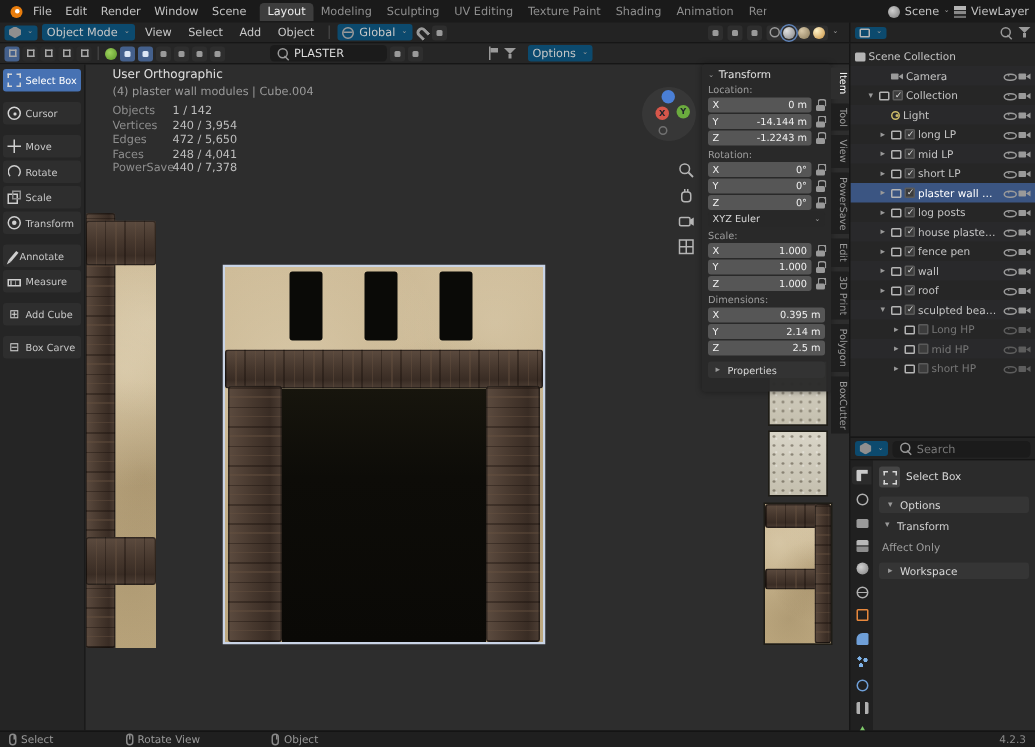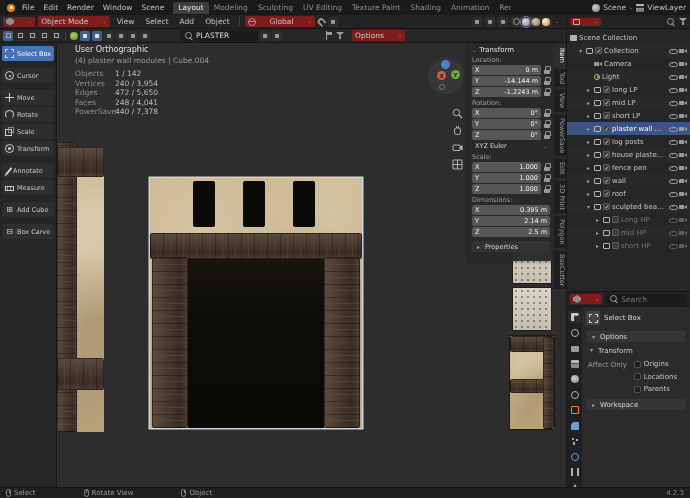--- a/index.html
+++ b/index.html
@@ -16,21 +16,21 @@
   .ws-tabs { display:flex; margin-left:4px; white-space:nowrap; overflow:hidden; max-width:338px; flex:none; }
   .ws { padding:1.5px 5px; border-radius:3px 3px 0 0; color:#8f8f8f; white-space:nowrap; }
   .ws.active { background:#3d3d3d; color:#ececec; }
   .topbar-right { margin-left:auto; display:flex; align-items:center; gap:3px; white-space:nowrap; }
   .ic-scene-sm { width:8px; height:8px; border-radius:50%; background:radial-gradient(circle at 3px 3px,#cfcfcf,#7a7a7a); flex:none; }
   .ic-layers { width:8px; height:8px; background:linear-gradient(180deg,#b5b5b5 30%,#2a2a2a 30%,#2a2a2a 45%,#8a8a8a 45%,#8a8a8a 70%,#2a2a2a 70%,#2a2a2a 80%,#6f6f6f 80%); flex:none; }
 
   
   #vp-header { position:absolute; left:0; top:15px; width:566px; height:14px; background:#232323; border-bottom:1px solid #161616; display:flex; align-items:center; gap:3px; padding:0 3px; font-size:7.5px; }
   #tool-settings { position:absolute; left:0; top:29px; width:566px; height:14px; background:#262626; border-bottom:1px solid #161616; display:flex; align-items:center; gap:2px; padding:0 3px; font-size:7.5px; }
-  .chip { display:flex; align-items:center; gap:14px; background:#7f1d1d; border-radius:2px; padding:1px 3px; white-space:nowrap; }
+  .chip { display:flex; align-items:center; gap:4px; background:#0c4a6e; border-radius:2px; padding:1px 3px; white-space:nowrap; }
   .carr { font-size:5px; color:#9a9a9a; line-height:1; }
   .ic-ed { width:8px; height:8px; background:#8f8f8f; border-radius:1px; clip-path:polygon(0 30%,50% 0,100% 30%,100% 70%,50% 100%,0 70%); }
   .ic-globe { width:8px; height:8px; border:1px solid #9a9a9a; border-radius:50%; position:relative; }
   .ic-globe::after { content:""; position:absolute; left:0; top:2.5px; width:6px; height:1px; background:#9a9a9a; }
   .ic-magnet { width:7px; height:8px; border:2px solid #9a9a9a; border-top:none; border-radius:0 0 5px 5px; transform:rotate(135deg); }
   .tgl { width:10px; height:10px; border-radius:2px; background:#2e2e2e; display:flex; align-items:center; justify-content:center; flex:none; }
   .tgl::after { content:""; width:4px; height:4px; background:#9a9a9a; border-radius:1px; }
   .tgl.blue { background:#44608c; }
   .tgl.blue::after { background:#dce6f5; }
   .msq { width:10px; height:10px; background:#2a2a2a; border-radius:2px; position:relative; flex:none; }
@@ -521,32 +521,32 @@
     </span>
   <span class="push"></span>
   <span class="ic-mag"></span>
   <span class="ic-funnel"></span>
 </div>
 <div id="outliner">
   <div class="orow d0">
       <span class="ic-scol"></span>
       <span class="olabel">Scene Collection</span>
     </div>
+  <div class="orow d2">
+      <span class="arr"></span>
+      <span class="ic-cam"></span>
+      <span class="olabel">Camera</span>
+      <span class="ic-eye push"></span>
+      <span class="ic-cam"></span>
+    </div>
   <div class="orow d1">
       <span class="arr">▾</span>
       <span class="ic-coll"></span>
       <span class="ic-chk on"></span>
       <span class="olabel">Collection</span>
-      <span class="ic-eye push"></span>
-      <span class="ic-cam"></span>
-    </div>
-  <div class="orow d2">
-      <span class="arr"></span>
-      <span class="ic-cam"></span>
-      <span class="olabel">Camera</span>
       <span class="ic-eye push"></span>
       <span class="ic-cam"></span>
     </div>
   <div class="orow d2">
       <span class="arr"></span>
       <span class="ic-bulb"></span>
       <span class="olabel">Light</span>
       <span class="ic-eye push"></span>
       <span class="ic-cam"></span>
     </div>
@@ -715,34 +715,20 @@
   <div class="phdr">
       <span class="arr">▾</span>
       <span>Options</span>
     </div>
   <div class="subhdr">
       <span class="arr">▾</span>
       <span>Transform</span>
     </div>
   <div class="affect">
     <span class="affect-label">Affect Only</span>
-    <div class="cbcol">
-      <span class="cbrow">
-          <span class="cb"></span>
-          <span>Origins</span>
-        </span>
-      <span class="cbrow">
-          <span class="cb"></span>
-          <span>Locations</span>
-        </span>
-      <span class="cbrow">
-          <span class="cb"></span>
-          <span>Parents</span>
-        </span>
-    </div>
   </div>
   <div class="phdr">
       <span class="arr">▸</span>
       <span>Workspace</span>
     </div>
 </div>
 
 <div id="statusbar">
   <span class="sb-group">
       <span class="mouse"></span>

